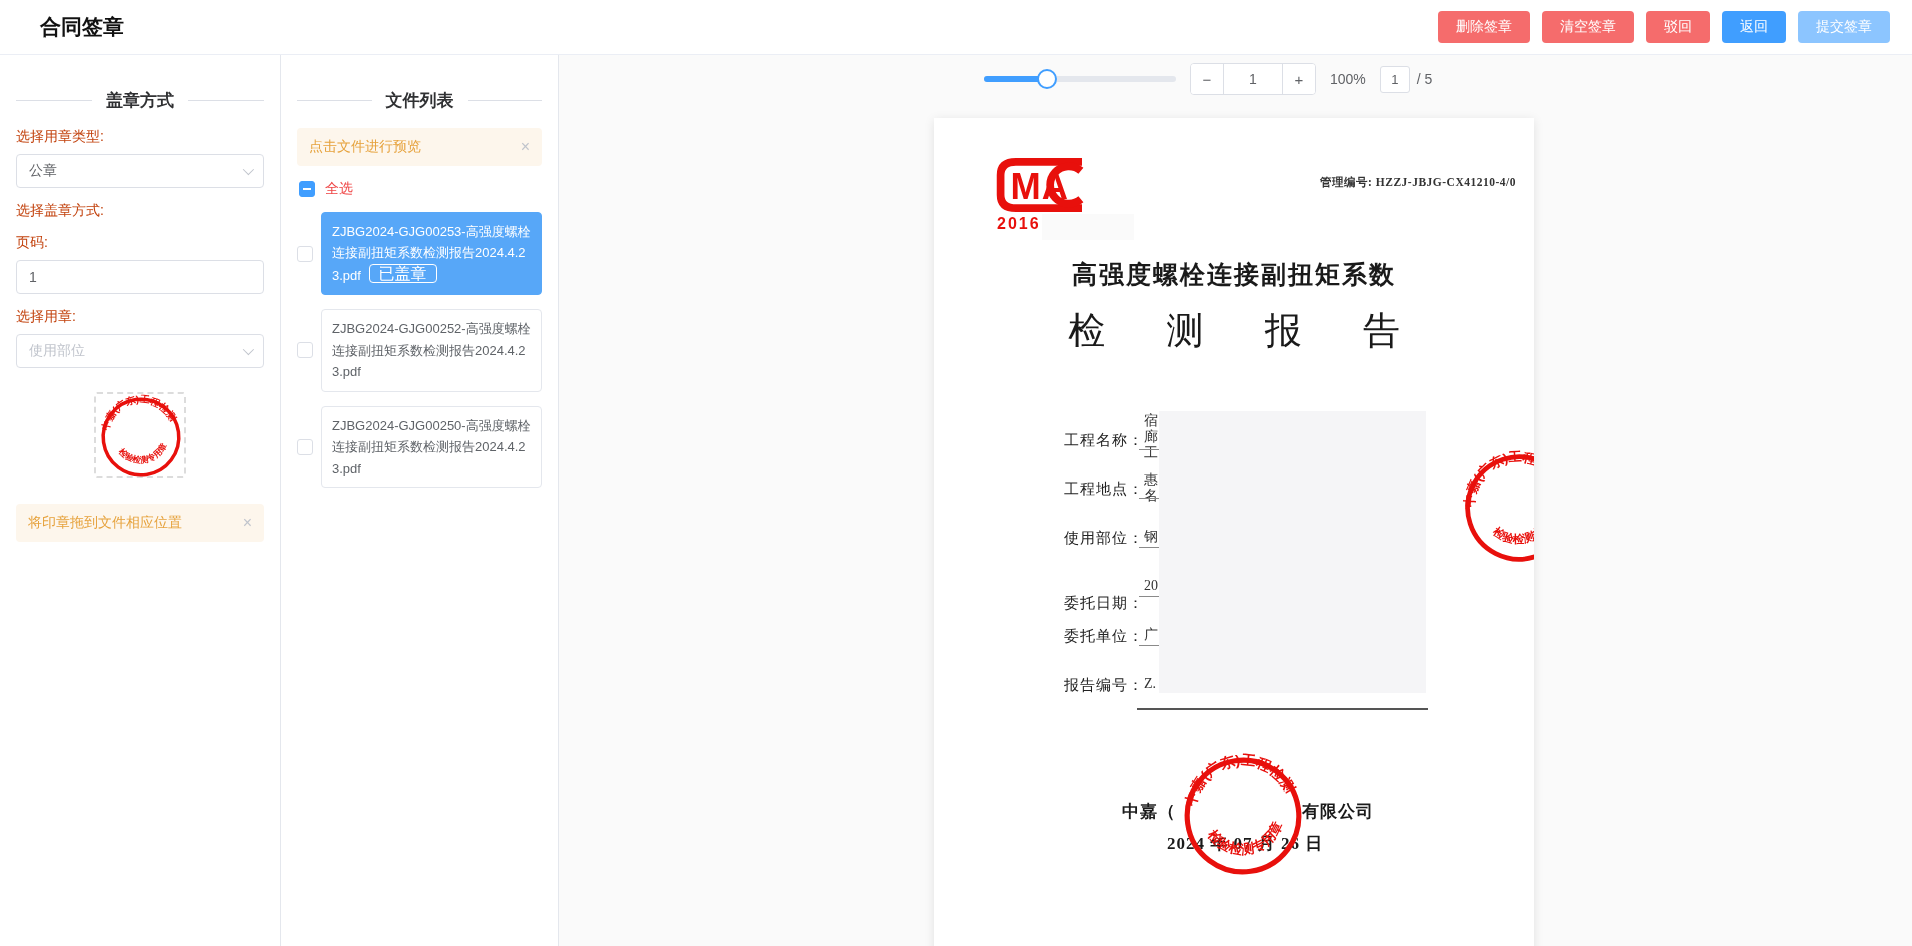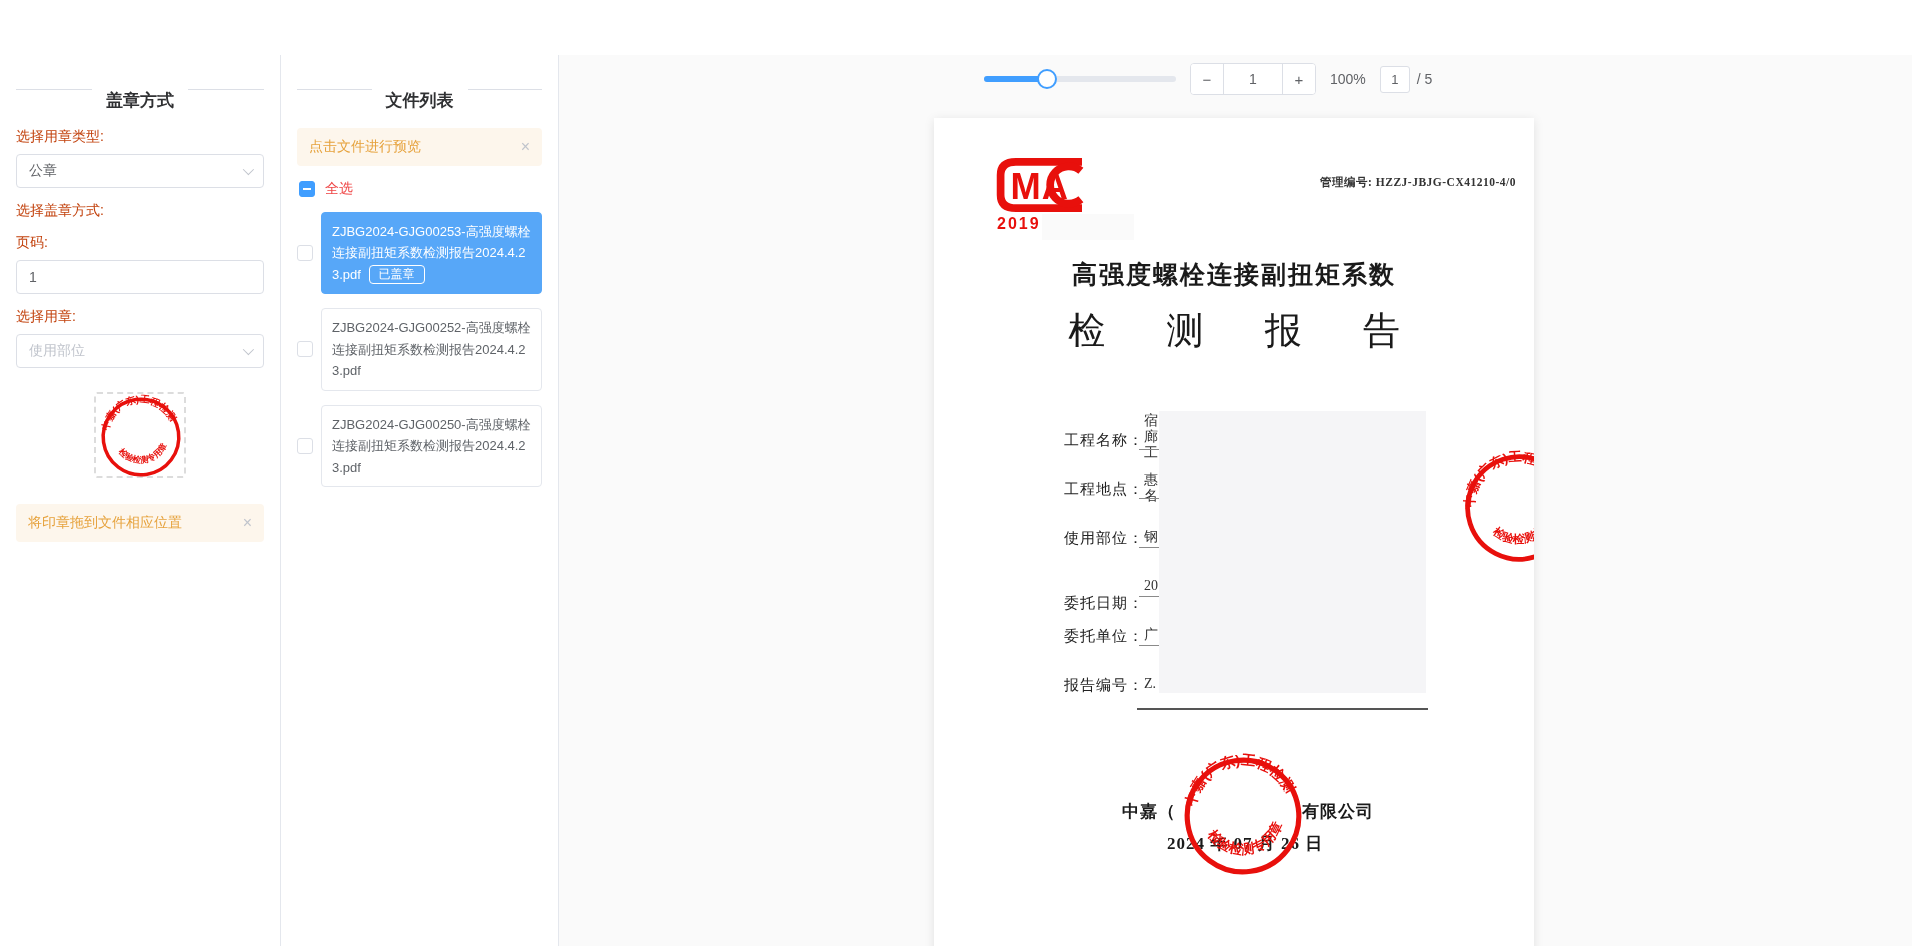--- a/index.html
+++ b/index.html
@@ -18,21 +18,21 @@
   .btn.primary { background:#409eff; }
   .btn.primary-light { background:#8cc5ff; }
 
   
   .body { position:absolute; top:55px; left:0; right:0; bottom:0; display:flex; }
   .panel { background:#fff; padding:0 16px; }
   .stamp-panel { width:281px; border-right:1px solid #e4e7ed; }
   .file-panel { width:278px; border-right:1px solid #e4e7ed; }
   .preview { flex:1; position:relative; background:#fafafa; overflow:hidden; }
 
-  .divider-title { display:flex; gap:14px; margin:34px 0 16px; }
+  .divider-title { display:flex; align-items:center; gap:14px; margin:34px 0 16px; }
   .divider-title .line { flex:1; height:1px; background:#dcdfe6; }
   .divider-title .t { font-size:17px; font-weight:bold; color:#303133; white-space:nowrap; }
 
   .fld-label { font-size:14px; color:#c2410c; margin:14px 0 8px; }
   .select, .text-input { width:100%; height:32px; border:1px solid #dcdfe6; border-radius:4px;
     background:#fff; display:flex; align-items:center; padding:16px 12px; font-size:14px; color:#606266; }
   .select { justify-content:space-between; cursor:pointer; }
   .select .chev { width:8px; height:8px; border-right:1.5px solid #c0c4cc;
     border-bottom:1.5px solid #c0c4cc; transform:rotate(45deg) translateY(-2px); }
   .select.placeholder span.val { color:#c0c4cc; }
@@ -53,21 +53,21 @@
     font-size:14px; color:#ef4444; }
   .cb { width:16px; height:16px; border-radius:3px; border:1px solid #dcdfe6; background:#fff;
     flex:none; cursor:pointer; position:relative; }
   .cb.ind { background:#409eff; border-color:#409eff; }
   .cb.ind::after { content:""; position:absolute; left:3px; top:6px; width:8px; height:2px; background:#fff; }
   .file-row { display:flex; align-items:center; gap:8px; margin-bottom:14px; }
   .file-card { flex:1; border:1px solid #e4e7ed; border-radius:4px; background:#fff;
     padding:8px 10px; font-size:13px; line-height:1.65; color:#5f6368; word-break:break-all; cursor:pointer; }
   .file-card.selected { background:#57a7f8; border-color:#57a7f8; color:#fff; }
   .badge { display:inline-block; border:1px solid #fff; border-radius:4px; color:#fff;
-    font-size:12px; line-height:17px; padding:0 9px; margin-left:4px; vertical-align:1px; }
+    font-size:16px; line-height:17px; padding:0 9px; margin-left:4px; vertical-align:1px; }
 
   
   .toolbar { position:absolute; left:425px; top:7px; height:34px; display:flex; align-items:center; gap:14px; }
   .slider { width:192px; height:6px; background:#e4e7ed; border-radius:3px; position:relative; cursor:pointer; }
   .slider .fill { width:33%; height:6px; background:#409eff; border-radius:3px; }
   .slider .thumb { position:absolute; left:calc(33% - 10px); top:-7px; width:20px; height:20px;
     border-radius:50%; background:#fff; border:2px solid #409eff; cursor:grab; }
   .stepper { display:flex; height:32px; border:1px solid #dcdfe6; border-radius:4px; overflow:hidden; background:#fff; }
   .stepper .sbtn { width:32px; display:flex; align-items:center; justify-content:center;
     color:#606266; font-size:15px; cursor:pointer; background:#fff; border:none; font-family:inherit; }
@@ -103,20 +103,30 @@
   .seal-bottom { position:absolute; left:247px; top:636px; width:124px; height:124px; z-index:4; }
   .seal-side { position:absolute; left:528px; top:333px; width:114px; height:114px;
     transform:rotate(-18deg); z-index:4; }
   .seal-rot { transform:rotate(-8deg); }
 </style>
 </head>
 <body>
 
 <div class="app">
 
+  <div class="header">
+    <div class="page-title">合同签章</div>
+    <div class="hbtns">
+      <button class="btn danger">删除签章</button>
+      <button class="btn danger">清空签章</button>
+      <button class="btn danger">驳回</button>
+      <button class="btn primary">返回</button>
+      <button class="btn primary-light">提交签章</button>
+    </div>
+  </div>
 
   <div class="body">
 
     <div class="panel stamp-panel">
       <div class="divider-title">
         <span class="line"></span>
         <span class="t">盖章方式</span>
         <span class="line"></span>
       </div>
 
@@ -217,21 +227,21 @@
         </div>
       </div>
 
       <div class="page">
 
         <svg class="cma" width="110" height="58" viewBox="0 0 100 52">
           <path d="M80 5 H20 Q6 5 6 17 V35 Q6 47 20 47 H80" fill="none" stroke="#e8100c" stroke-width="7"></path>
           <path d="M79 13 A 17 17 0 1 0 79 39" fill="none" stroke="#e8100c" stroke-width="7"></path>
           <text x="15" y="39" fill="#e8100c" font-size="33" font-weight="bold" font-family="Liberation Sans,sans-serif" letter-spacing="1">MA</text>
         </svg>
-        <div class="cma-year">2019</div>
+        <div class="cma-year">2016</div>
         <div class="redact-sm"></div>
 
         <div class="mgmt-no">管理编号: HZZJ-JBJG-CX41210-4/0</div>
 
         <div class="doc-title1">高强度螺栓连接副扭矩系数</div>
         <div class="doc-title2">检 测 报 告</div>
 
         <div class="f-label" style="top:313px">工程名称：</div>
         <div class="frag" style="top:295px">宿
 廊

